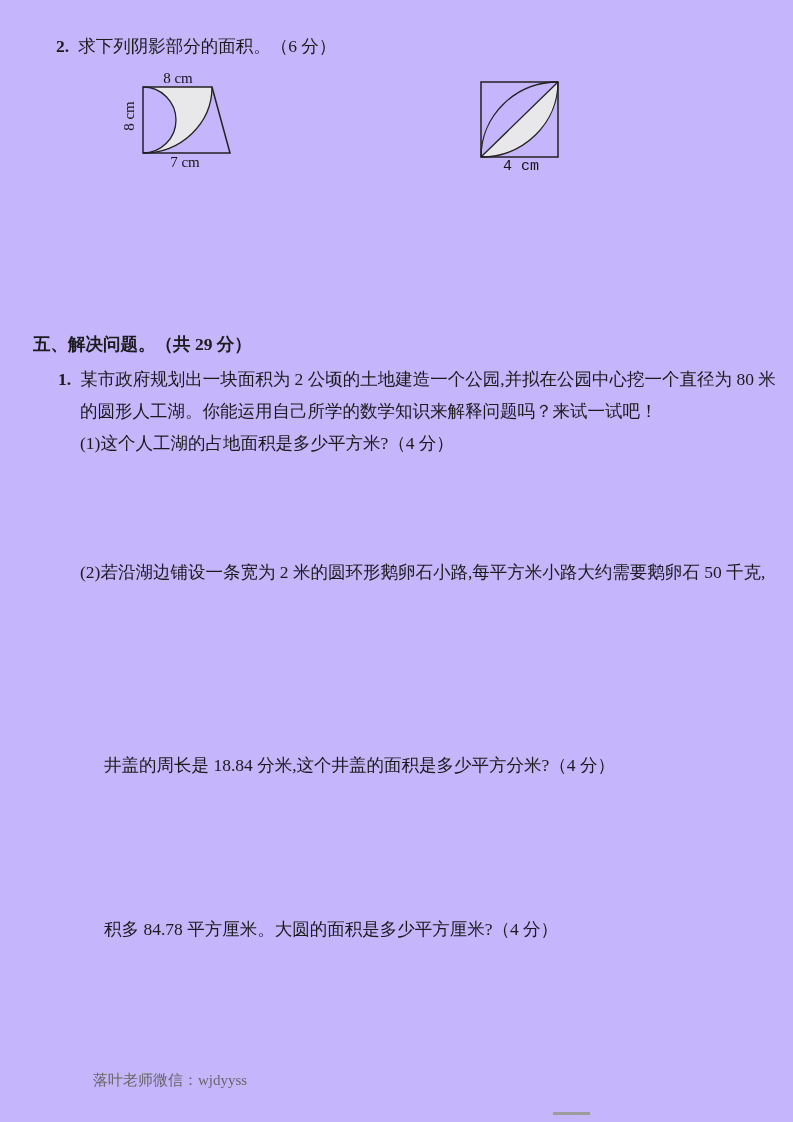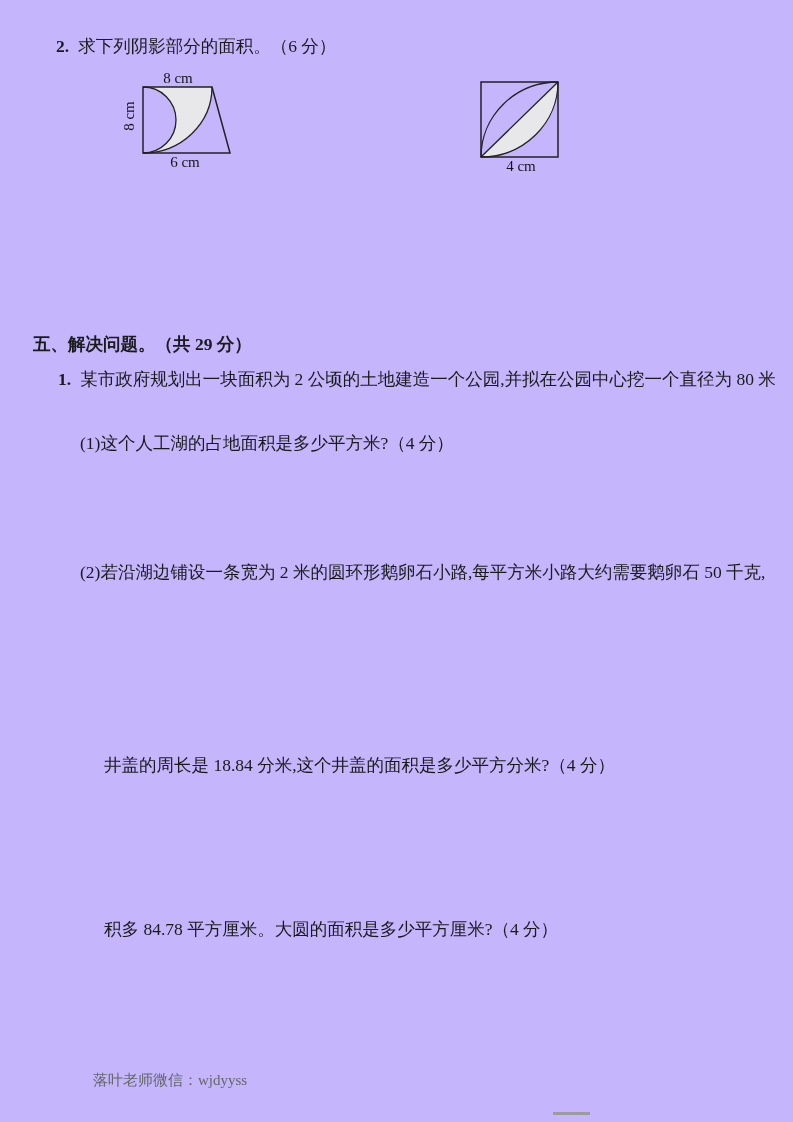--- a/index.html
+++ b/index.html
@@ -55,41 +55,42 @@
     <path d="M 23 17 L 92 17 A 69 66 0 0 1 23 83 A 33 33 0 0 0 23 17 Z" fill="#e8e8ea" stroke="none"></path>
 
     <path d="M 23 17 L 92 17 L 110 83 L 23 83 Z" fill="none" stroke="#222222" stroke-width="1.5"></path>
 
     <path d="M 23 17 A 33 33 0 0 1 23 83" fill="none" stroke="#222222" stroke-width="1.3"></path>
 
     <path d="M 92 17 A 69 66 0 0 1 23 83" fill="none" stroke="#222222" stroke-width="1.3"></path>
   </svg>
   <div class="abs fig-label" style="left:153px; top:70px; width:50px;">8 cm</div>
   <div class="abs fig-label rot90" style="left:103px; top:108px; width:52px; height:16px;">8 cm</div>
-  <div class="abs fig-label" style="left:156px; top:154px; width:58px;">6 cm</div>
+  <div class="abs fig-label" style="left:156px; top:154px; width:58px;">7 cm</div>
 
   <svg class="abs" style="left:455px; top:70px;" width="120" height="95" viewBox="0 0 120 95">
 
     <path d="M 26 87 L 103 12 A 77 75 0 0 1 26 87 Z" fill="#e8e8ea" stroke="none"></path>
 
     <rect x="26" y="12" width="77" height="75" fill="none" stroke="#222222" stroke-width="1.5"></rect>
 
     <path d="M 103 12 A 77 75 0 0 1 26 87" fill="none" stroke="#222222" stroke-width="1.3"></path>
 
     <path d="M 26 87 A 77 75 0 0 1 103 12" fill="none" stroke="#222222" stroke-width="1.3"></path>
 
     <line x1="26" y1="87" x2="103" y2="12" stroke="#222222" stroke-width="1.3"></line>
   </svg>
-  <div class="abs fig-label" style="left:492px; top:158px; width:58px;">4 cm</div>
+  <div class="abs fig-label" style="left:492px; top:158px; width:58px;font-family:Liberation Mono, monospace;">4 cm</div>
 
   <div class="abs line bold" style="left:33px; top:334px;">五、解决问题。（共 29 分）</div>
 
   <div class="abs line" style="left:58px; top:369px;text-align:center;">
     <span class="qnum">1.</span><span>某市政府规划出一块面积为 2 公顷的土地建造一个公园,并拟在公园中心挖一个直径为 80 米</span>
   </div>
+  <div class="abs line" style="left:80px; top:401px;">的圆形人工湖。你能运用自己所学的数学知识来解释问题吗？来试一试吧！</div>
 
   <div class="abs line" style="left:80px; top:433px;">(1)这个人工湖的占地面积是多少平方米?（4 分）</div>
 
   <div class="abs line" style="left:80px; top:562px;">(2)若沿湖边铺设一条宽为 2 米的圆环形鹅卵石小路,每平方米小路大约需要鹅卵石 50 千克,</div>
 
   <div class="abs line" style="left:104px; top:755px;">井盖的周长是 18.84 分米,这个井盖的面积是多少平方分米?（4 分）</div>
 
   <div class="abs line" style="left:104px; top:919px;">积多 84.78 平方厘米。大圆的面积是多少平方厘米?（4 分）</div>
 
   <div class="abs footer-line" style="left:93px; top:1071px;">落叶老师微信：wjdyyss</div>

